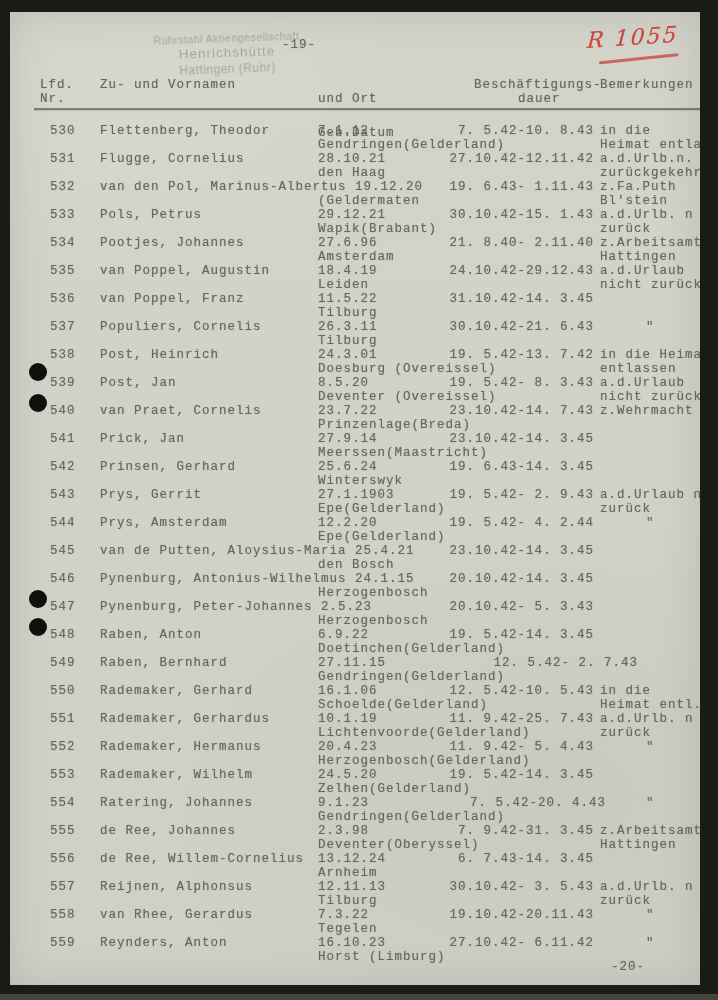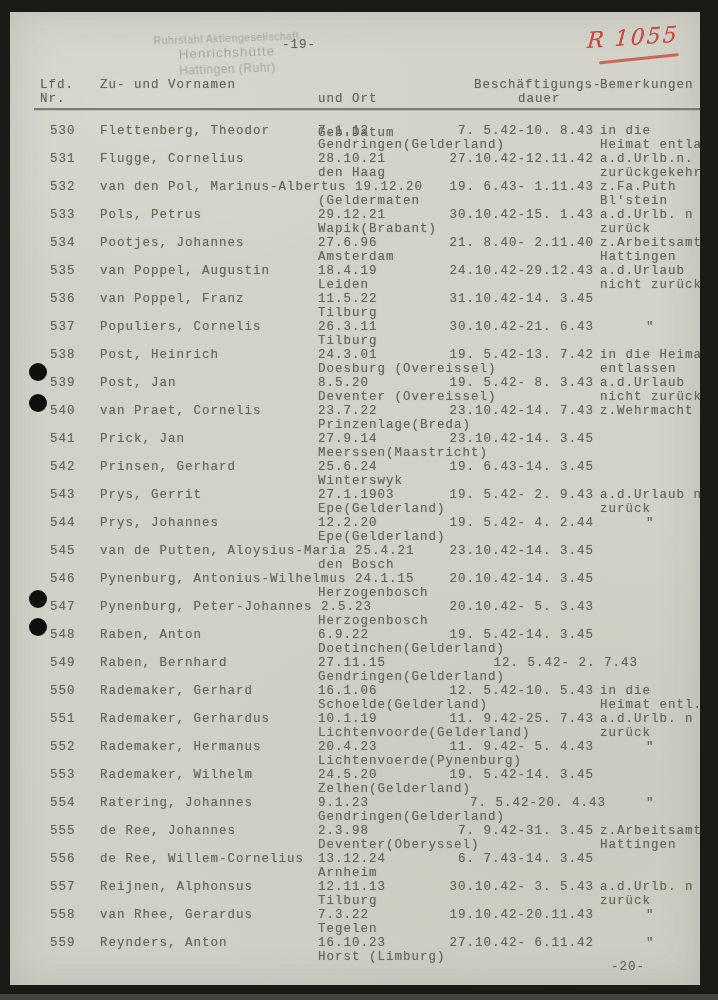--- a/index.html
+++ b/index.html
@@ -245,21 +245,21 @@
     <span class="c name">Prys, Gerrit</span>
     <span class="c geb">27.1.1903</span>
     <span class="c dauer">19. 5.42- 2. 9.43</span>
     <span class="c bem1">a.d.Urlaub n</span>
     <span class="c ort">Epe(Gelderland)</span>
     <span class="c bem2">zurück</span>
   </div>
 
   <div class="row typed" style="top: 504px;">
     <span class="c nr">544</span>
-    <span class="c name">Prys, Johannes</span>
+    <span class="c name">Prys, Amsterdam</span>
     <span class="c geb">12.2.20</span>
     <span class="c dauer">19. 5.42- 4. 2.44</span>
     <span class="c bem1 ditto">"</span>
     <span class="c ort">Epe(Gelderland)</span>
     <span class="c bem2"></span>
   </div>
 
   <div class="row typed" style="top: 532px;">
     <span class="c nr">545</span>
     <span class="c name">van de Putten, Aloysius-Maria 25.4.21</span>
@@ -329,21 +329,21 @@
     <span class="c ort">Lichtenvoorde(Gelderland)</span>
     <span class="c bem2">zurück</span>
   </div>
 
   <div class="row typed" style="top: 728px;">
     <span class="c nr">552</span>
     <span class="c name">Rademaker, Hermanus</span>
     <span class="c geb">20.4.23</span>
     <span class="c dauer">11. 9.42- 5. 4.43</span>
     <span class="c bem1 ditto">"</span>
-    <span class="c ort">Lichtenvoerde(Pynenburg)</span>
+    <span class="c ort">Herzogenbosch(Gelderland)</span>
     <span class="c bem2"></span>
   </div>
 
   <div class="row typed" style="top: 756px;">
     <span class="c nr">553</span>
     <span class="c name">Rademaker, Wilhelm</span>
     <span class="c geb">24.5.20</span>
     <span class="c dauer">19. 5.42-14. 3.45</span>
     <span class="c bem1"></span>
     <span class="c ort">Zelhen(Gelderland)</span>

